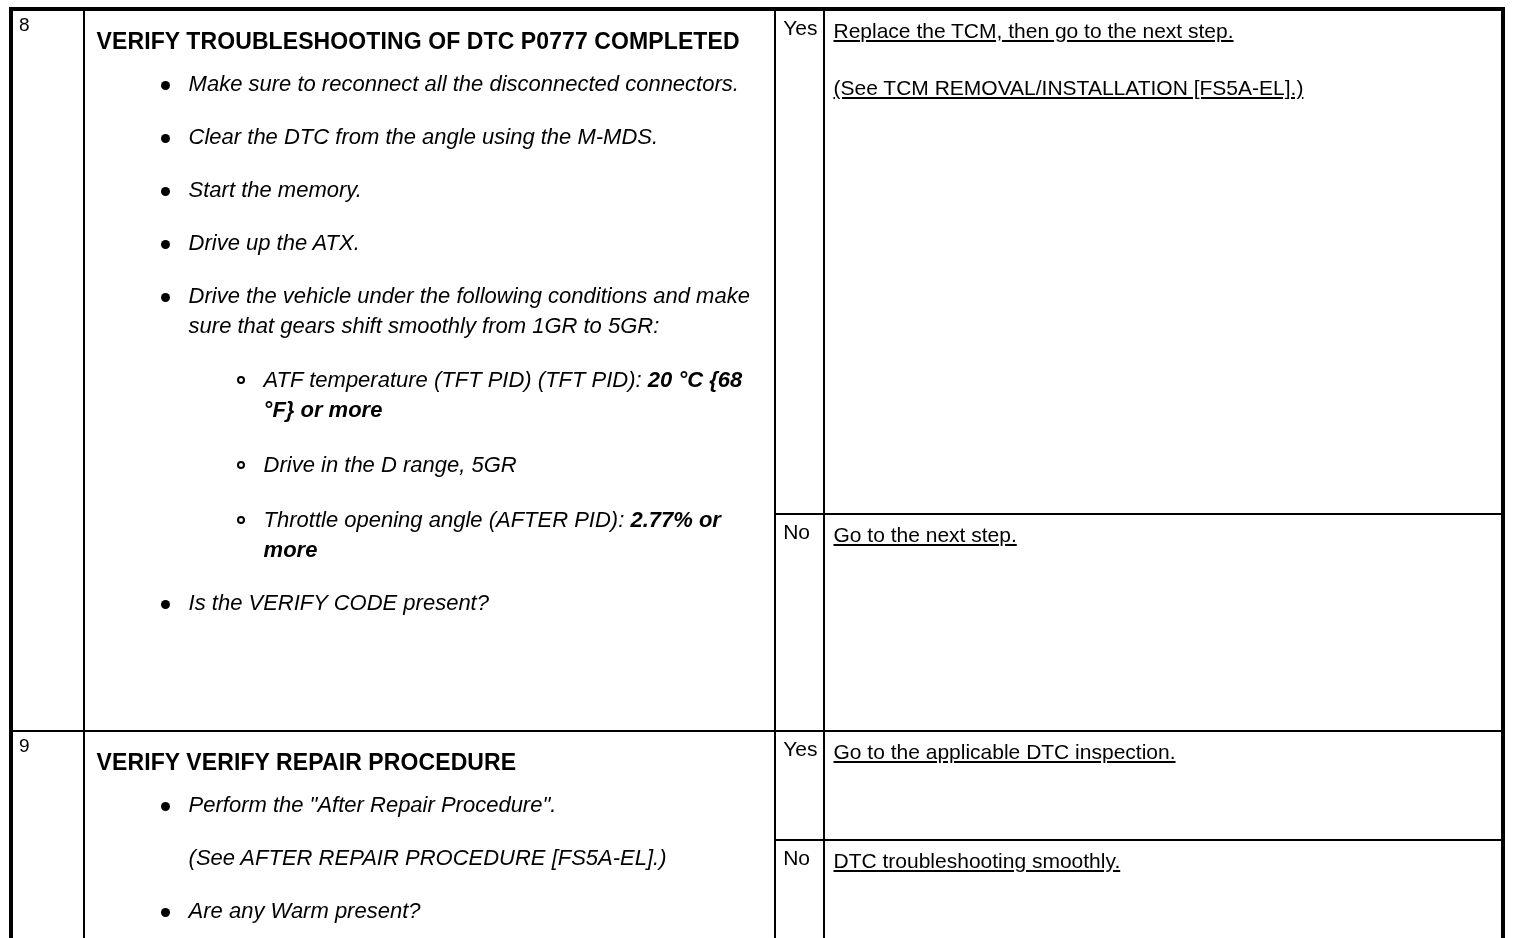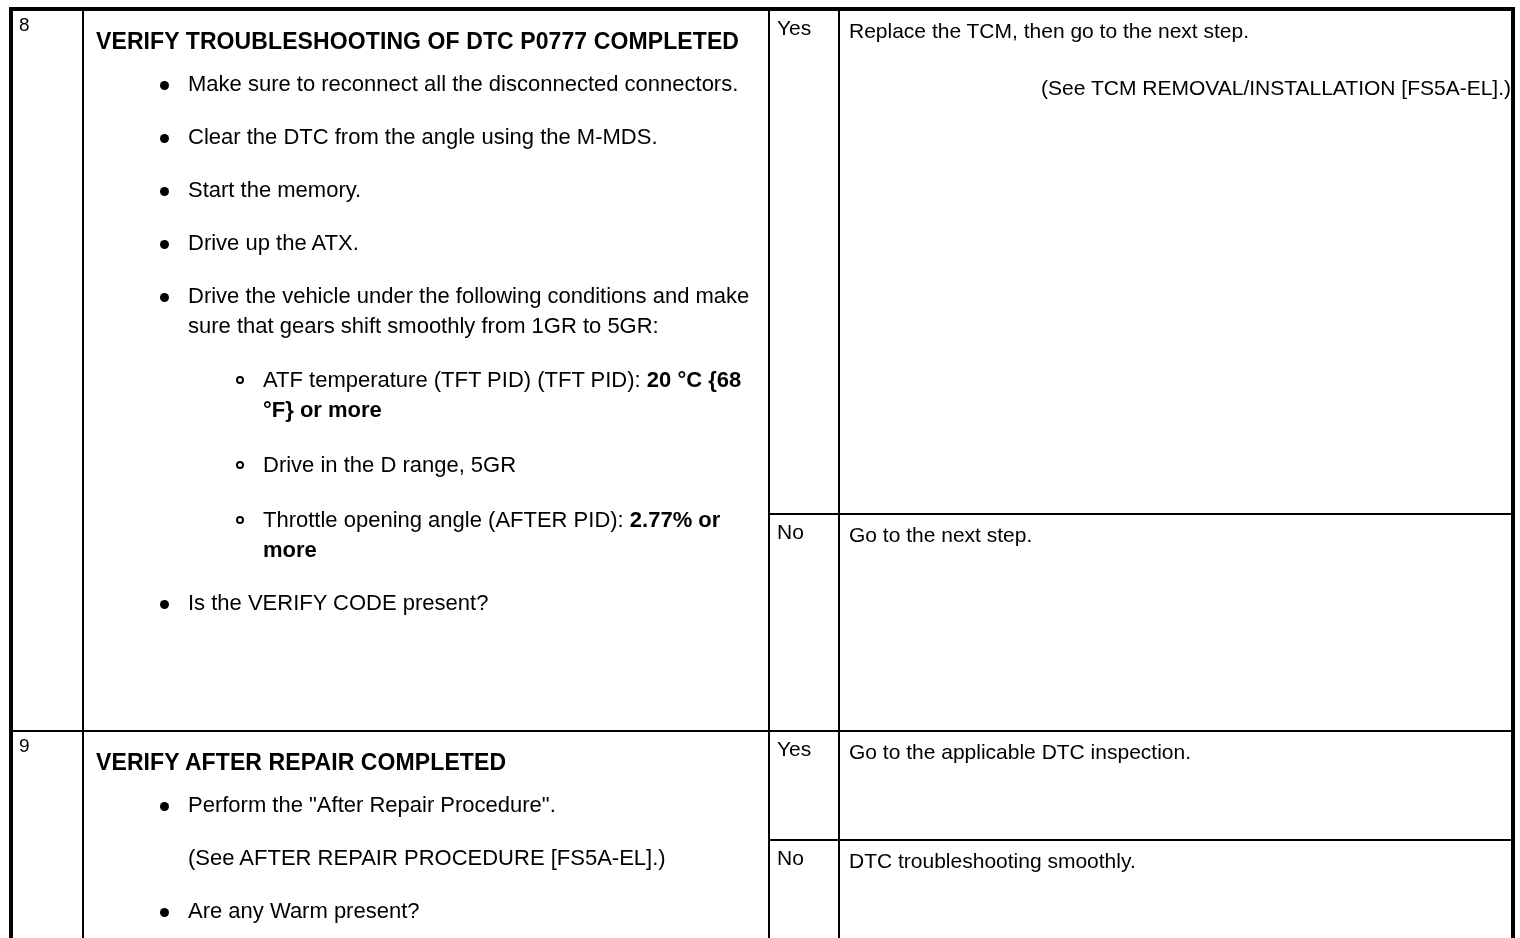--- a/index.html
+++ b/index.html
@@ -21,21 +21,21 @@
     table-layout:fixed;
   }
   .tbl td{
     border:2px solid #000;
     vertical-align:top;
     padding:0;
     box-sizing:border-box;
   }
   .col-step{width:72px;}
   .col-body{width:686px;}
-  .col-yn{width:70px;}
+  .col-yn{width:48px;}
   .col-action{width:674px;}
 
   .stepnum{
     font-size:19px;
     line-height:20px;
     padding:4px 0 0 6px;
   }
 
   .body-cell{padding:16px 10px 10px 12px;}
 
@@ -44,20 +44,21 @@
     font-size:23px;
     line-height:28px;
     letter-spacing:0.1px;
     margin:0 0 4px 0;
   }
 
   ul.lvl1{
     list-style:none;
     margin:14px 0 0 0;
     padding:0 0 0 62px;
+    font-style:italic;
   }
   ul.lvl1 > li{
     position:relative;
     font-size:22px;
     line-height:30px;
     margin:0 0 23px 0;
     padding-left:30px;
   }
   ul.lvl1 > li:last-child{margin-bottom:2px;}
   ul.lvl1 > li::before{
@@ -100,22 +101,22 @@
     font-size:21px;
     line-height:24px;
     padding:5px 0 0 7px;
     white-space:nowrap;
   }
   .action{
     font-size:21px;
     line-height:30px;
     padding:5px 0 0 9px;
   }
-  .action p{margin:0;}
-  .action p + p{margin-top:27px;text-align:right;}
+  .action p{margin:0;text-decoration:underline;}
+  .action p + p{margin-top:27px;}
 
   .r8yes{height:505px;}
   .r8no{height:217px;}
   .r9yes{height:102px;}
   .r9no{height:94px;}
 </style>
 </head>
 <body>
 
 <div class="sheet">
@@ -193,21 +194,21 @@
         </td>
       </tr>
 
       <tr>
         <td rowspan="2" class="col-step">
           <div class="stepnum">9</div>
         </td>
 
         <td rowspan="2" class="col-body">
           <div class="body-cell">
-            <div class="title">VERIFY AFTER REPAIR COMPLETED</div>
+            <div class="title">VERIFY VERIFY REPAIR PROCEDURE</div>
 
             <ul class="lvl1">
               <li>
                 <span>Perform the "After Repair Procedure".</span>
               </li>
               <li class="nobullet">
                 <span>(See AFTER REPAIR PROCEDURE [FS5A-EL].)</span>
               </li>
               <li>
                 <span>Are any Warm present?</span>

